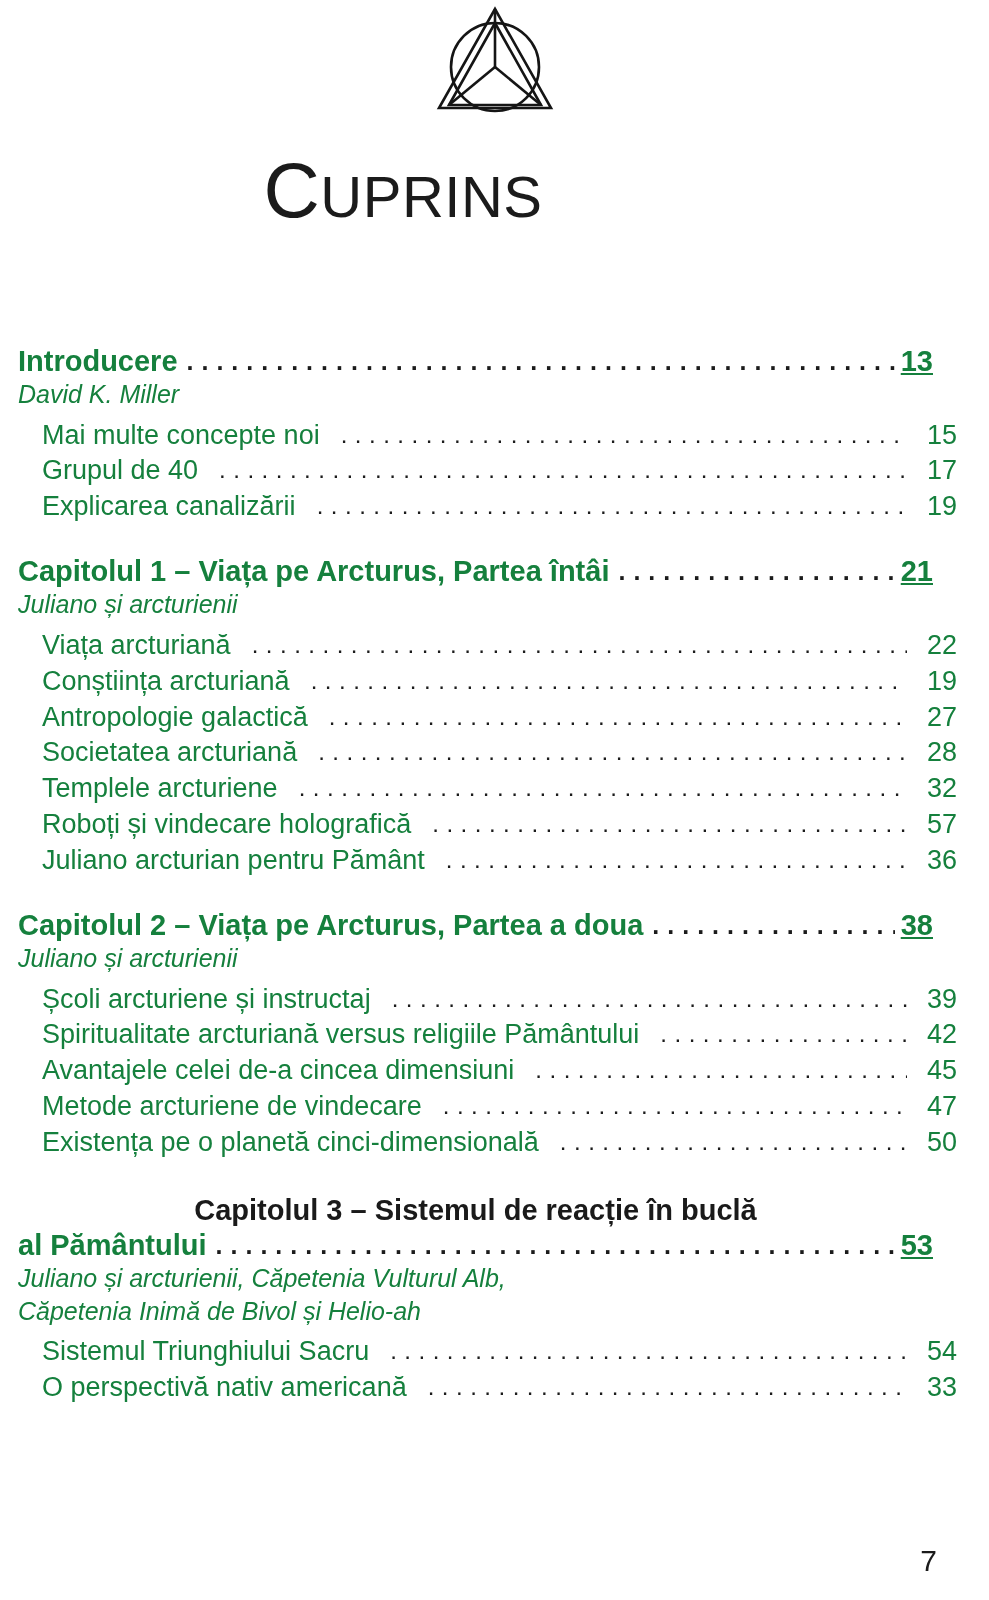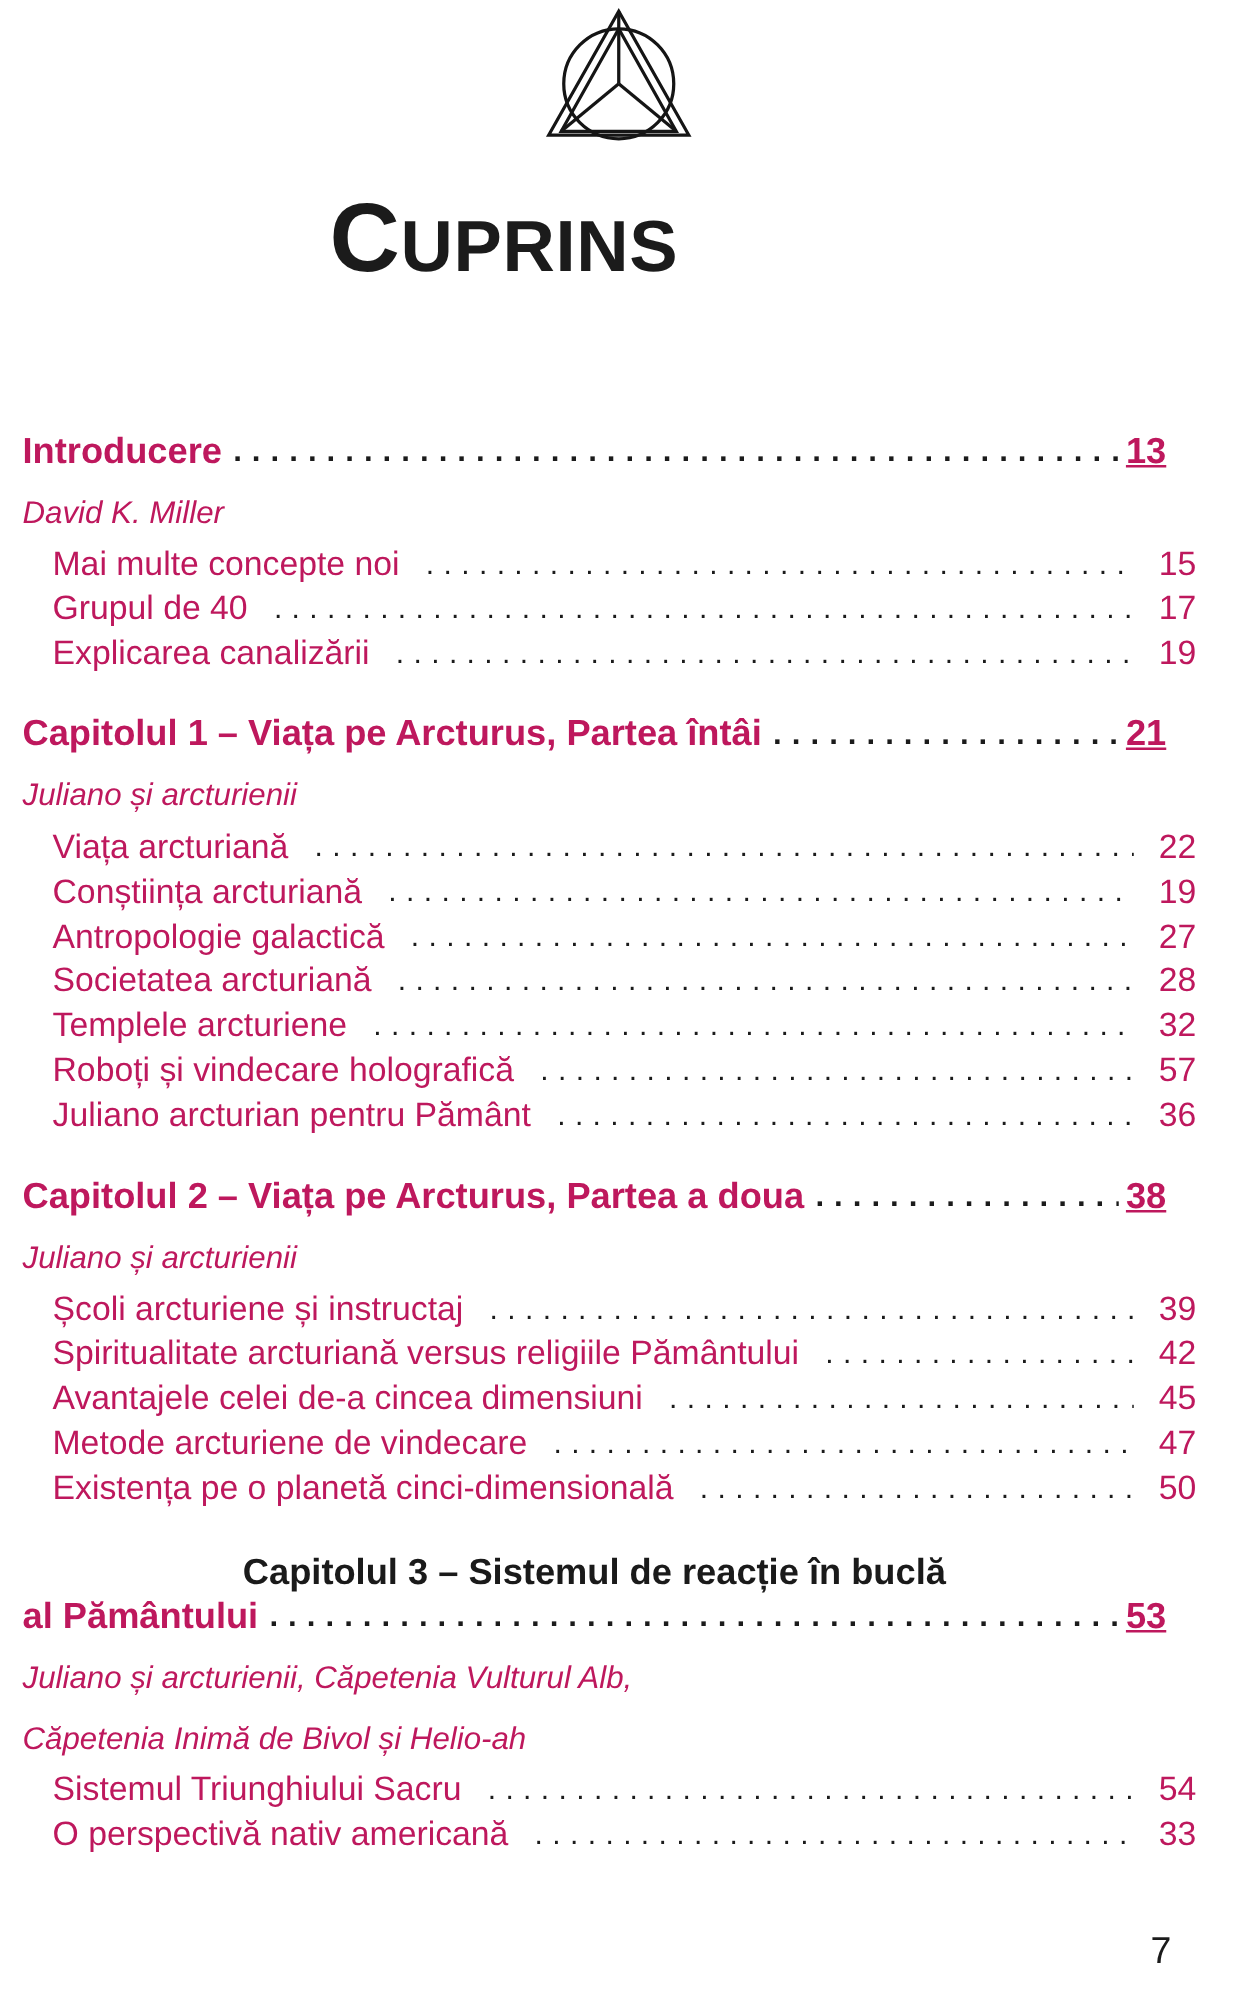--- a/index.html
+++ b/index.html
@@ -30,21 +30,21 @@
   .logo-svg { display: block; }
 
   
   .page-title {
     position: absolute;
     top: 130px;
     left: 0;
     width: 806px;
     text-align: center;
     font-family: "Liberation Sans", sans-serif;
-    font-weight: 700;
+    font-weight: 400;
     letter-spacing: 0.5px;
     color: #1b1b1b;
     line-height: 1;
     white-space: nowrap;
   }
   .page-title .cap-first {
     font-size: 78px;
   }
   .page-title .cap-rest {
     font-size: 58px;
@@ -55,21 +55,21 @@
     position: absolute;
     top: 345px;
     left: 18px;
     width: 915px;
   }
 
   .toc-row {
     display: flex;
     align-items: baseline;
     width: 100%;
-    color: #be185d;
+    color: #15803d;
   }
 
   .toc-label {
     white-space: nowrap;
     flex: 0 0 auto;
   }
 
   .leader {
     flex: 1 1 auto;
     overflow: hidden;
@@ -108,21 +108,20 @@
     text-align: center;
   }
 
   
   .row-byline {
     font-style: italic;
     font-weight: 400;
     font-size: 25px;
     line-height: 1.3;
     white-space: nowrap;
-    margin-top: 16px;
   }
 
   
   .row-sub {
     font-size: 27px;
     padding-left: 24px;
     line-height: 1.33;
     gap: 14px;
   }
   .row-sub .toc-page { font-size: 27px; }

